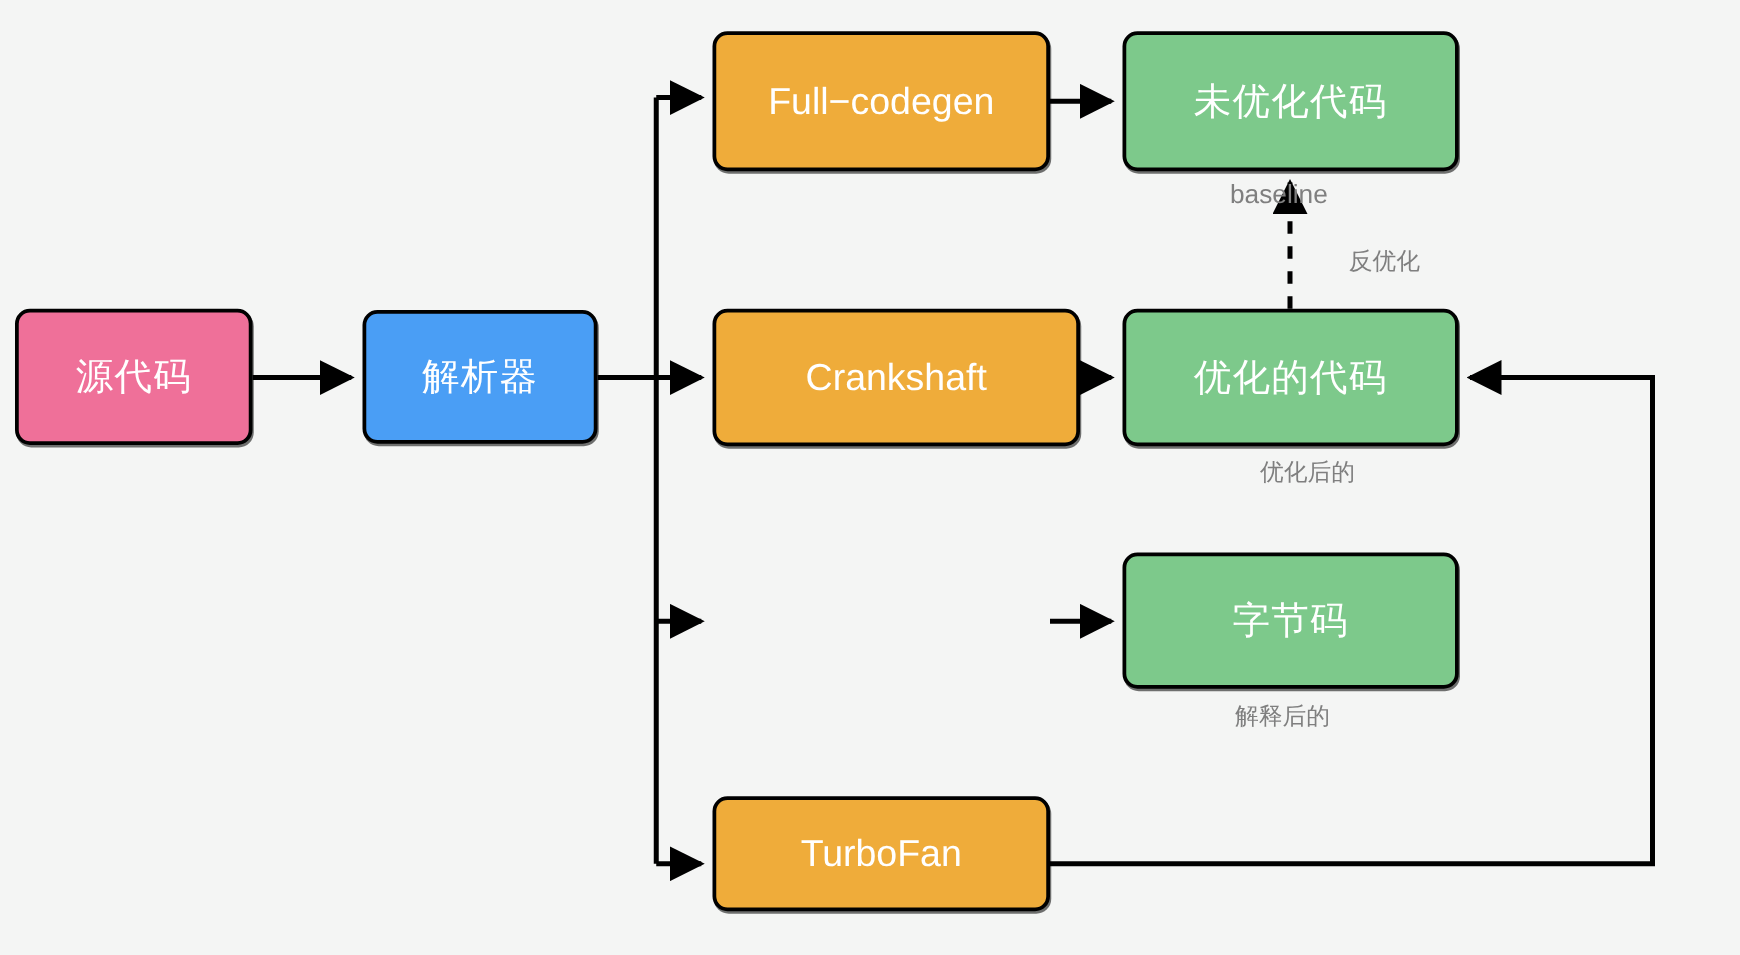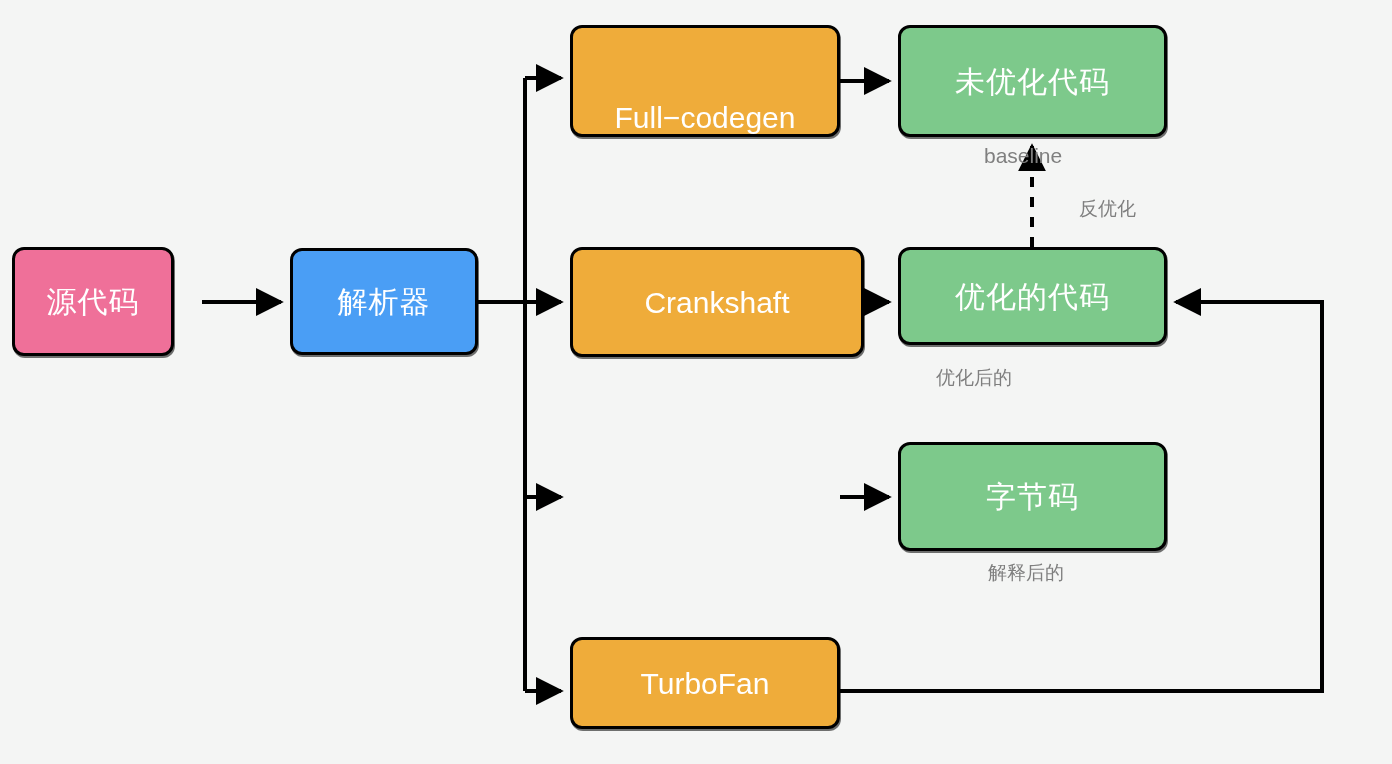--- a/index.html
+++ b/index.html
@@ -110,54 +110,54 @@
 
     <g>
       <path d="M 840 691 L 1322 691 L 1322 302 L 1176 302" stroke="#000000" stroke-width="4" fill="none" marker-end="url(#arrow)"></path>
     </g>
 
     <g>
       <path d="M 1032 247 L 1032 146" stroke="#000000" stroke-width="4" fill="none" stroke-dasharray="10 10" marker-end="url(#arrow)"></path>
     </g>
   </svg>
 
-  <div class="node" style="left:12px; top:247px; width:162px; height:109px; background:#ef7099;">
+  <div class="node" style="left:12px; top:247px; width:190px; height:109px; background:#ef7099;">
     <span class="node-label cn">源代码</span>
   </div>
 
   <div class="node" style="left:290px; top:248px; width:188px; height:107px; background:#4a9ef5;">
     <span class="node-label cn">解析器</span>
   </div>
 
-  <div class="node" style="left:570px; top:25px; width:270px; height:112px; background:#efac3a;align-items:flex-end;">
+  <div class="node" style="left:570px; top:25px; width:270px; height:112px; background:#efac3a;">
     <span class="node-label en">Full−codegen</span>
   </div>
 
   <div class="node" style="left:570px; top:247px; width:294px; height:110px; background:#efac3a;">
     <span class="node-label en">Crankshaft</span>
   </div>
 
 
   <div class="node" style="left:570px; top:637px; width:270px; height:92px; background:#efac3a;">
     <span class="node-label en">TurboFan</span>
   </div>
 
   <div class="node" style="left:898px; top:25px; width:269px; height:112px; background:#7dc98b;">
     <span class="node-label cn">未优化代码</span>
   </div>
 
-  <div class="node" style="left:898px; top:247px; width:269px; height:98px; background:#7dc98b;">
+  <div class="node" style="left:898px; top:247px; width:269px; height:110px; background:#7dc98b;">
     <span class="node-label cn">优化的代码</span>
   </div>
 
   <div class="node" style="left:898px; top:442px; width:269px; height:109px; background:#7dc98b;">
     <span class="node-label cn">字节码</span>
   </div>
 
   <div class="caption en-cap" style="left:984px; top:144px;">baseline</div>
 
   <div class="caption" style="left:1044px; top:196px;margin-left:35px;">反优化</div>
 
-  <div class="caption" style="left:936px; top:365px;">优化后的</div>
+  <div class="caption" style="left:1008px; top:365px;">优化后的</div>
 
   <div class="caption" style="left:988px; top:560px;">解释后的</div>
 
 </div>
 
 </body></html>

